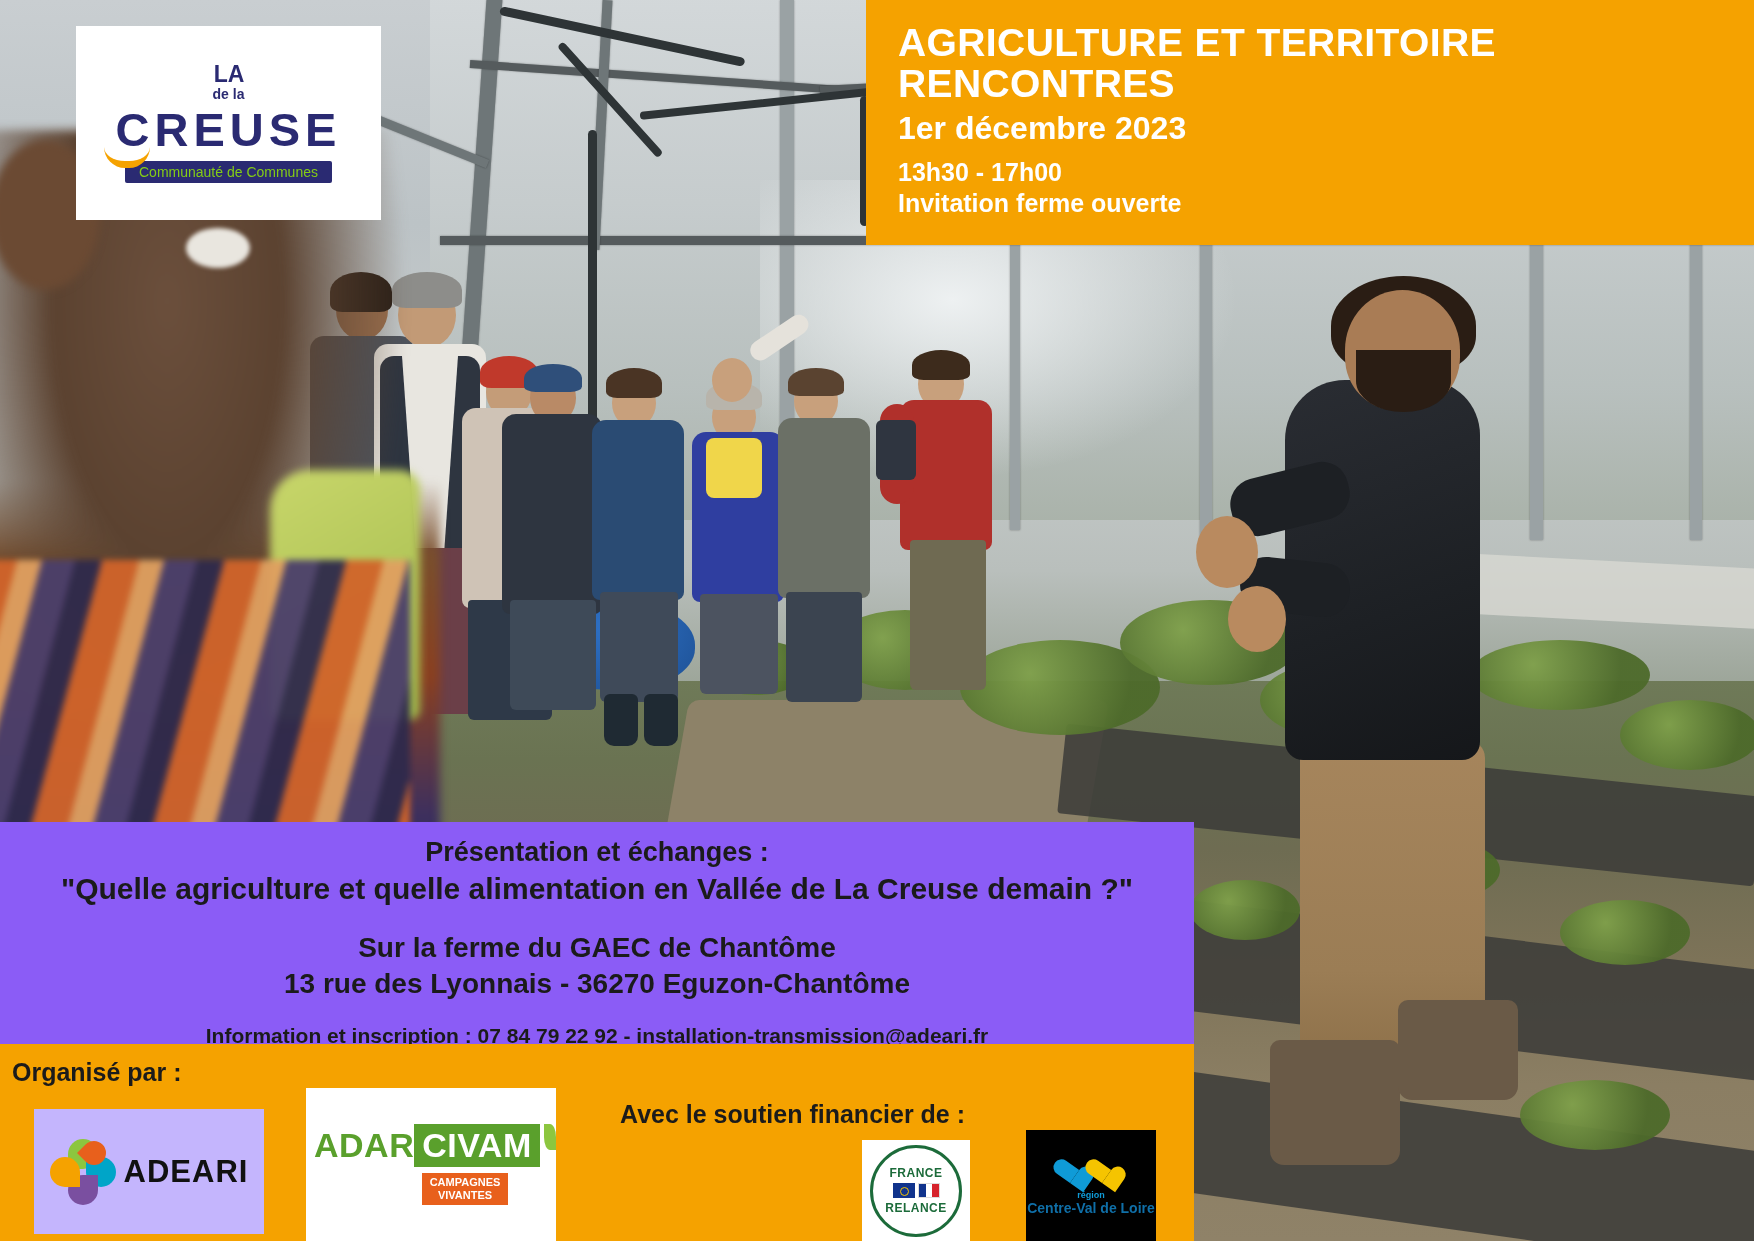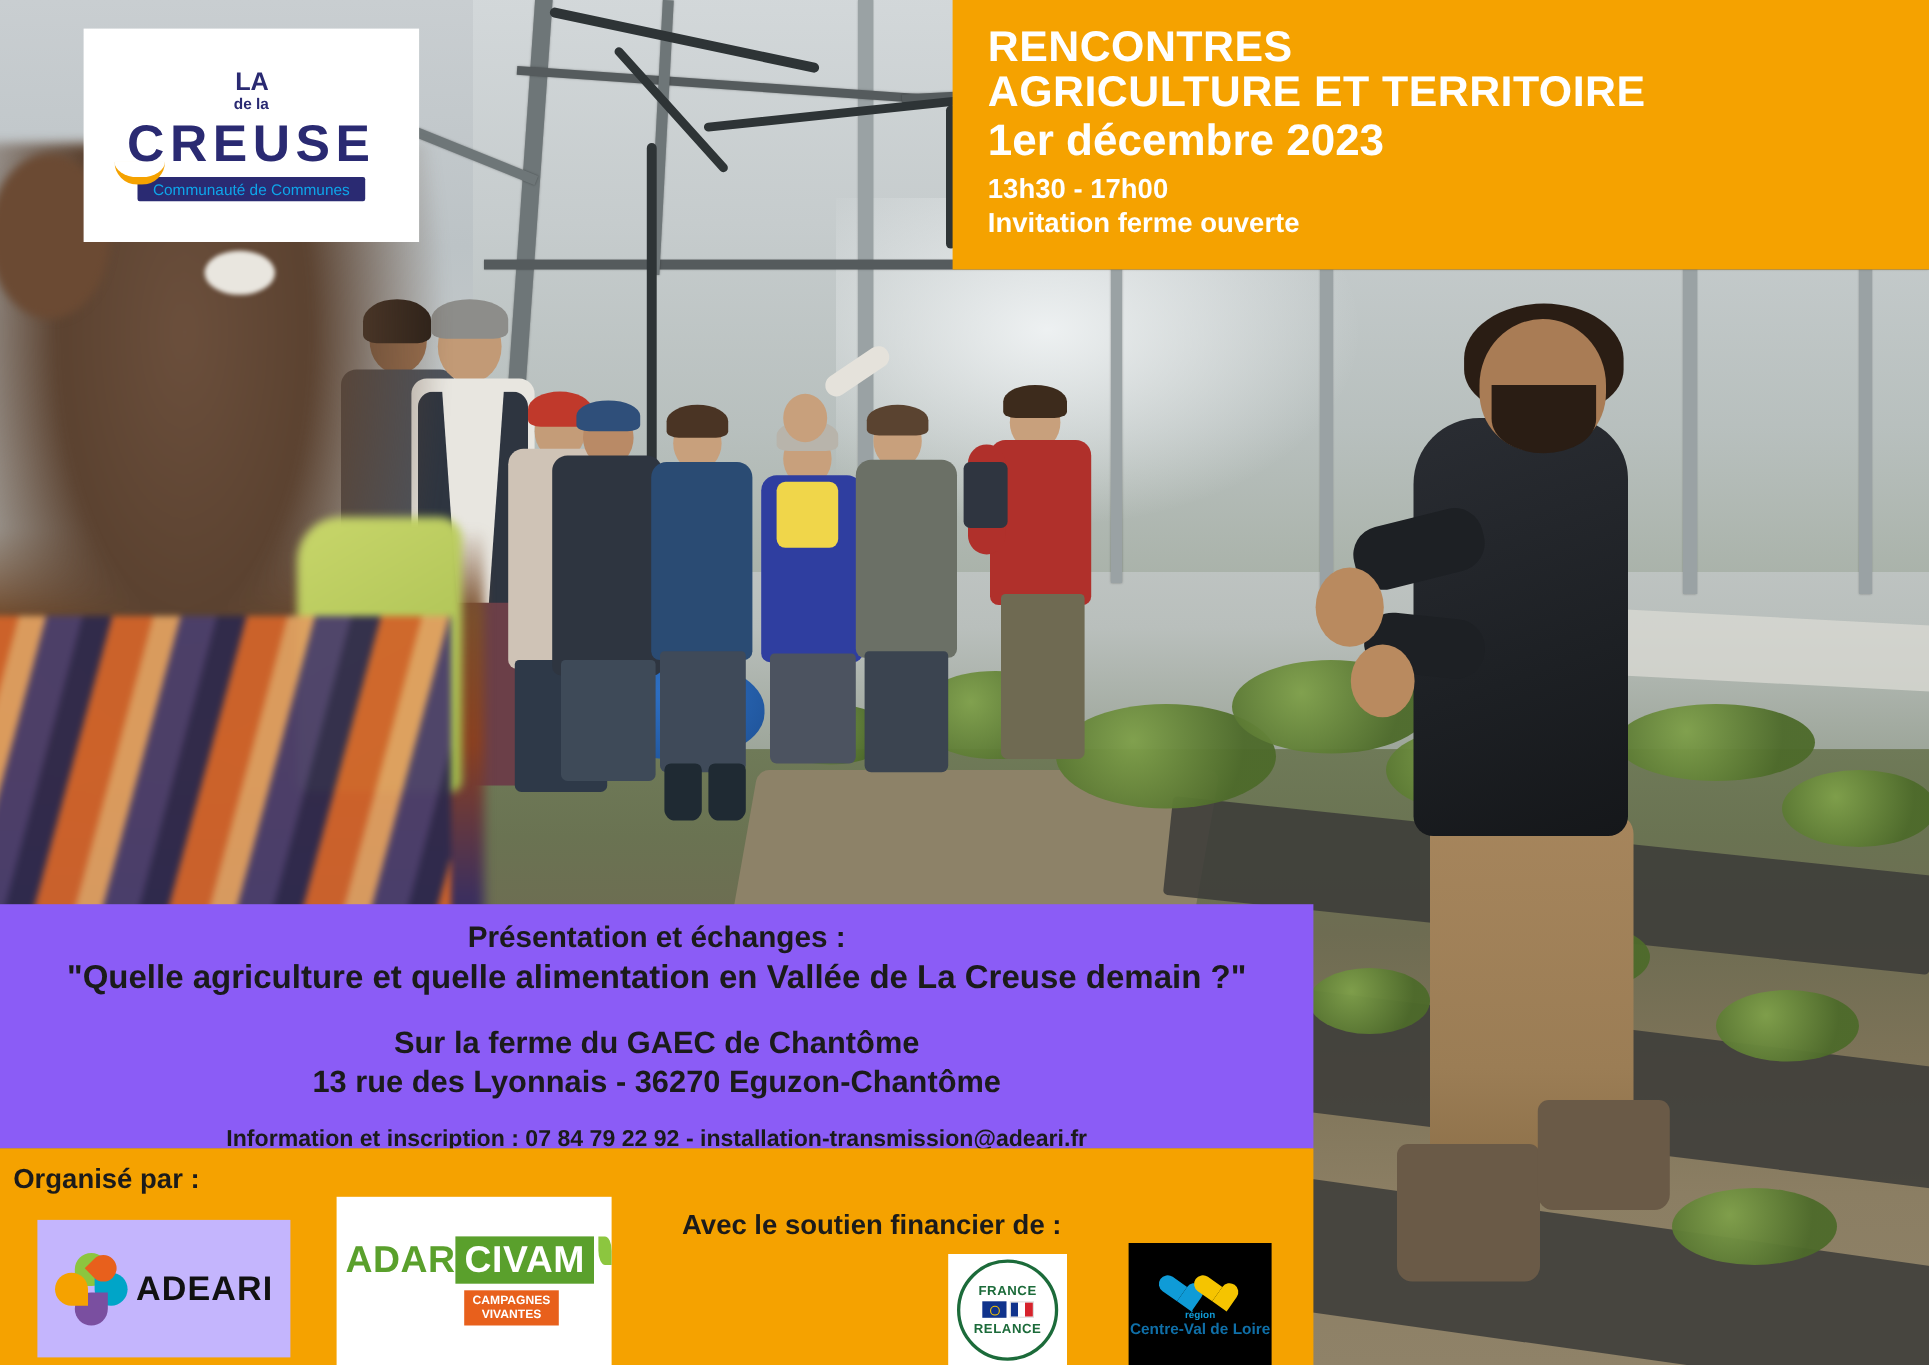--- a/index.html
+++ b/index.html
@@ -165,21 +165,21 @@
   .header-title {
     color: #ffffff;
     font-weight: bold;
     font-size: 39px;
     line-height: 41px;
     letter-spacing: .4px;
   }
   .header-date {
     color: #ffffff;
     font-weight: bold;
-    font-size: 40px;
+    font-size: 32px;
     line-height: 46px;
     margin-top: 1px;
   }
   .header-sub {
     color: #ffffff;
     font-weight: bold;
     font-size: 25px;
     line-height: 31px;
     margin-top: 6px;
   }
@@ -220,21 +220,21 @@
   .logo-creuse {
     color: #2a2a72;
     font-weight: bold;
     font-size: 47px;
     letter-spacing: 5px;
     margin-top: 2px;
   }
   .logo-cc {
     margin-top: 8px;
     background: #2a2a72;
-    color: #0ea5e9;
+    color: #84cc16;
     font-size: 14px;
     padding: 4px 14px;
     display: inline-block;
     border-radius: 2px;
   }
   .logo-swoosh {
     position: absolute;
     left: 28px; bottom: 52px;
     width: 46px; height: 14px;
     border-bottom: 7px solid #F5A200;
@@ -549,22 +549,22 @@
           <span>LA</span>
           <small>de la</small>
         </div>
       </div>
       <div class="logo-creuse">CREUSE</div>
       <div class="logo-cc">Communauté de Communes</div>
     </div>
   </div>
 
   <div class="header-block">
+    <div class="header-title">AGRICULTURE ET TERRITOIRE</div>
     <div class="header-title">RENCONTRES</div>
-    <div class="header-title">AGRICULTURE ET TERRITOIRE</div>
     <div class="header-date">1er décembre 2023</div>
     <div class="header-sub">13h30 - 17h00</div>
     <div class="header-sub" style="margin-top:0;">Invitation ferme ouverte</div>
   </div>
 
   <div class="info-panel">
     <div class="info-line1">Présentation et échanges :</div>
     <div class="info-line2">"Quelle agriculture et quelle alimentation en Vallée de La Creuse demain ?"</div>
     <div class="info-venue">Sur la ferme du GAEC de Chantôme</div>
     <div class="info-venue" style="margin-top:0;">13 rue des Lyonnais - 36270 Eguzon-Chantôme</div>

